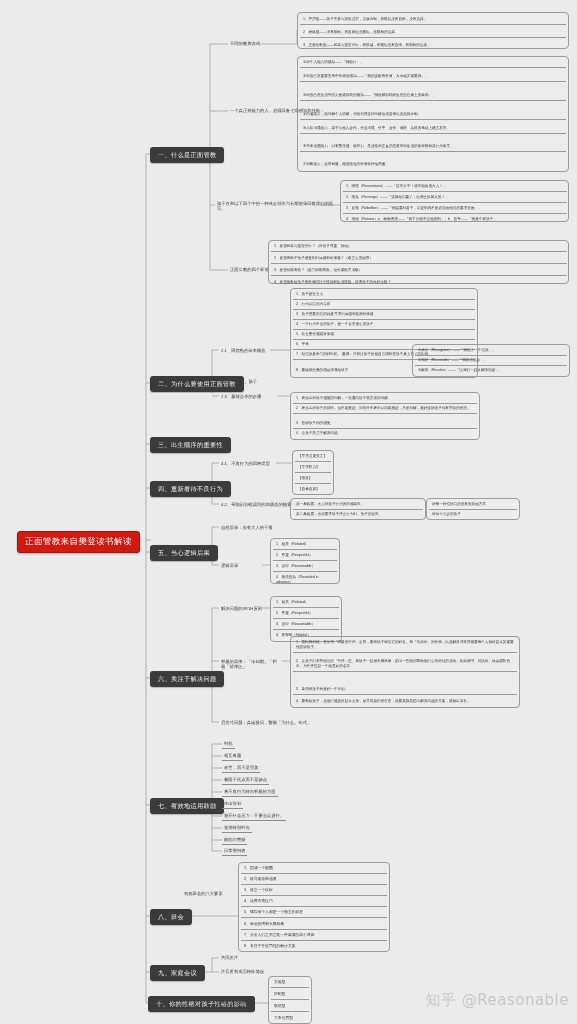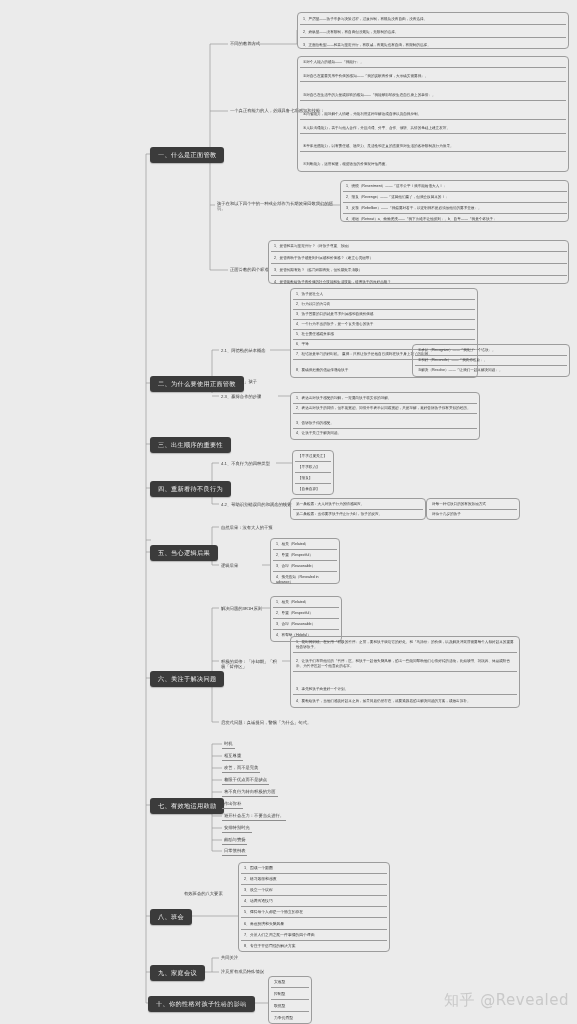--- a/index.html
+++ b/index.html
@@ -69,20 +69,21 @@
   }
   .wm-zh{font-size:15px;color:#c9c9c9;}
 </style>
 </head>
 <body>
 
 <div id="canvas">
   <svg class="links" id="links">
       <path d="M151.0,540.0L146.0,540.0M146.0,154.0L146.0,1003.0M146.0,154.0L150.0,154.0M146.0,383.0L150.0,383.0M146.0,444.0L150.0,444.0M146.0,488.0L150.0,488.0M146.0,552.0L150.0,552.0M146.0,678.0L150.0,678.0M146.0,805.0L150.0,805.0M146.0,916.0L150.0,916.0M146.0,972.0L150.0,972.0M146.0,1003.0L148.0,1003.0M224.0,154.0L210.0,154.0M210.0,44.0L210.0,270.0M210.0,44.0L228.0,44.0M210.0,111.0L228.0,111.0M210.0,205.0L215.0,205.0M210.0,270.0L228.0,270.0M248.0,44.0L297.0,44.0L297.0,30.0M300.0,111.0L297.0,111.0M320.0,205.0L340.0,205.0M244.0,383.0L212.0,383.0M212.0,350.0L212.0,393.0M212.0,350.0L219.0,350.0M212.0,381.0L219.0,381.0M212.0,396.0L219.0,396.0M270.0,350.0L290.0,350.0M278.0,396.0L290.0,396.0M231.0,488.0L212.0,488.0M212.0,463.0L212.0,504.0M212.0,463.0L219.0,463.0M212.0,504.0L219.0,504.0M276.0,463.0L292.0,463.0M282.0,504.0L290.0,504.0M218.0,552.0L212.0,552.0M212.0,527.0L212.0,565.0M212.0,527.0L219.0,527.0M212.0,565.0L219.0,565.0M262.0,565.0L270.0,565.0M224.0,678.0L212.0,678.0M212.0,608.0L212.0,722.0M212.0,608.0L219.0,608.0M212.0,661.0L219.0,661.0M212.0,722.0L219.0,722.0M262.0,608.0L270.0,608.0M282.0,661.0L290.0,661.0M224.0,805.0L212.0,805.0M212.0,744.0L212.0,851.0M212.0,744.0L222.0,744.0M212.0,756.0L222.0,756.0M212.0,768.0L222.0,768.0M212.0,780.0L222.0,780.0M212.0,792.0L222.0,792.0M212.0,804.0L222.0,804.0M212.0,816.0L222.0,816.0M212.0,828.0L222.0,828.0M212.0,840.0L222.0,840.0M212.0,851.0L222.0,851.0M192.0,916.0L212.0,916.0M212.0,916.0L238.0,916.0M205.0,972.0L212.0,972.0M212.0,958.0L212.0,972.0M212.0,958.0L219.0,958.0M212.0,972.0L219.0,972.0M255.0,1003.0L212.0,1003.0M212.0,1003.0L268.0,1003.0" fill="none" stroke="#9a9a9a" stroke-width="0.7"></path>
     </svg>
+<div class="node root" style="left: 17px; top: 531px;">正面管教来自樊登读书解读</div>
     <div class="node lvl1" style="left: 150px; top: 147px;">一、什么是正面管教</div>
     <div class="node lvl1" style="left: 150px; top: 376px;">二、为什么要使用正面管教</div>
     <div class="node lvl1" style="left: 150px; top: 437px;">三、出生顺序的重要性</div>
     <div class="node lvl1" style="left: 150px; top: 481px;">四、重新看待不良行为</div>
     <div class="node lvl1" style="left: 150px; top: 545px;">五、当心逻辑后果</div>
     <div class="node lvl1" style="left: 150px; top: 671px;">六、关注于解决问题</div>
     <div class="node lvl1" style="left: 150px; top: 798px;">七、有效地运用鼓励</div>
     <div class="node lvl1" style="left: 150px; top: 909px;">八、班会</div>
     <div class="node lvl1" style="left: 150px; top: 965px;">九、家庭会议</div>
     <div class="node lvl1" style="left: 148px; top: 996px;">十、你的性格对孩子性格的影响</div>
@@ -190,14 +191,14 @@
     <div class="node lvl2 plain" style="left: 219px; top: 968px;">注意所有成员特殊情况</div>
     <div class="node lvl2 plain" style="left: 215px; top: 999px;">四种生活态度取向</div>
     <div class="group" style="left: 268px; top: 976px; width: 44px; height: 48px;"></div>
     <div class="node lvl3" style="left: 271px; top: 978px; width: 38px; white-space: normal; font-size: 3.8px;">安逸型</div>
     <div class="node lvl3" style="left: 271px; top: 990px; width: 38px; white-space: normal; font-size: 3.8px;">控制型</div>
     <div class="node lvl3" style="left: 271px; top: 1002px; width: 38px; white-space: normal; font-size: 3.8px;">取悦型</div>
     <div class="node lvl3 nb" style="left: 271px; top: 1014px; width: 38px; white-space: normal; font-size: 3.8px;">力争优秀型</div>
   </div>
 
 <div class="watermark">
-  <span class="wm-zh">知乎 @Revealed</span>
+  <span class="wm-zh">知乎 @Reasonable</span>
 </div>
 
 </body></html>

